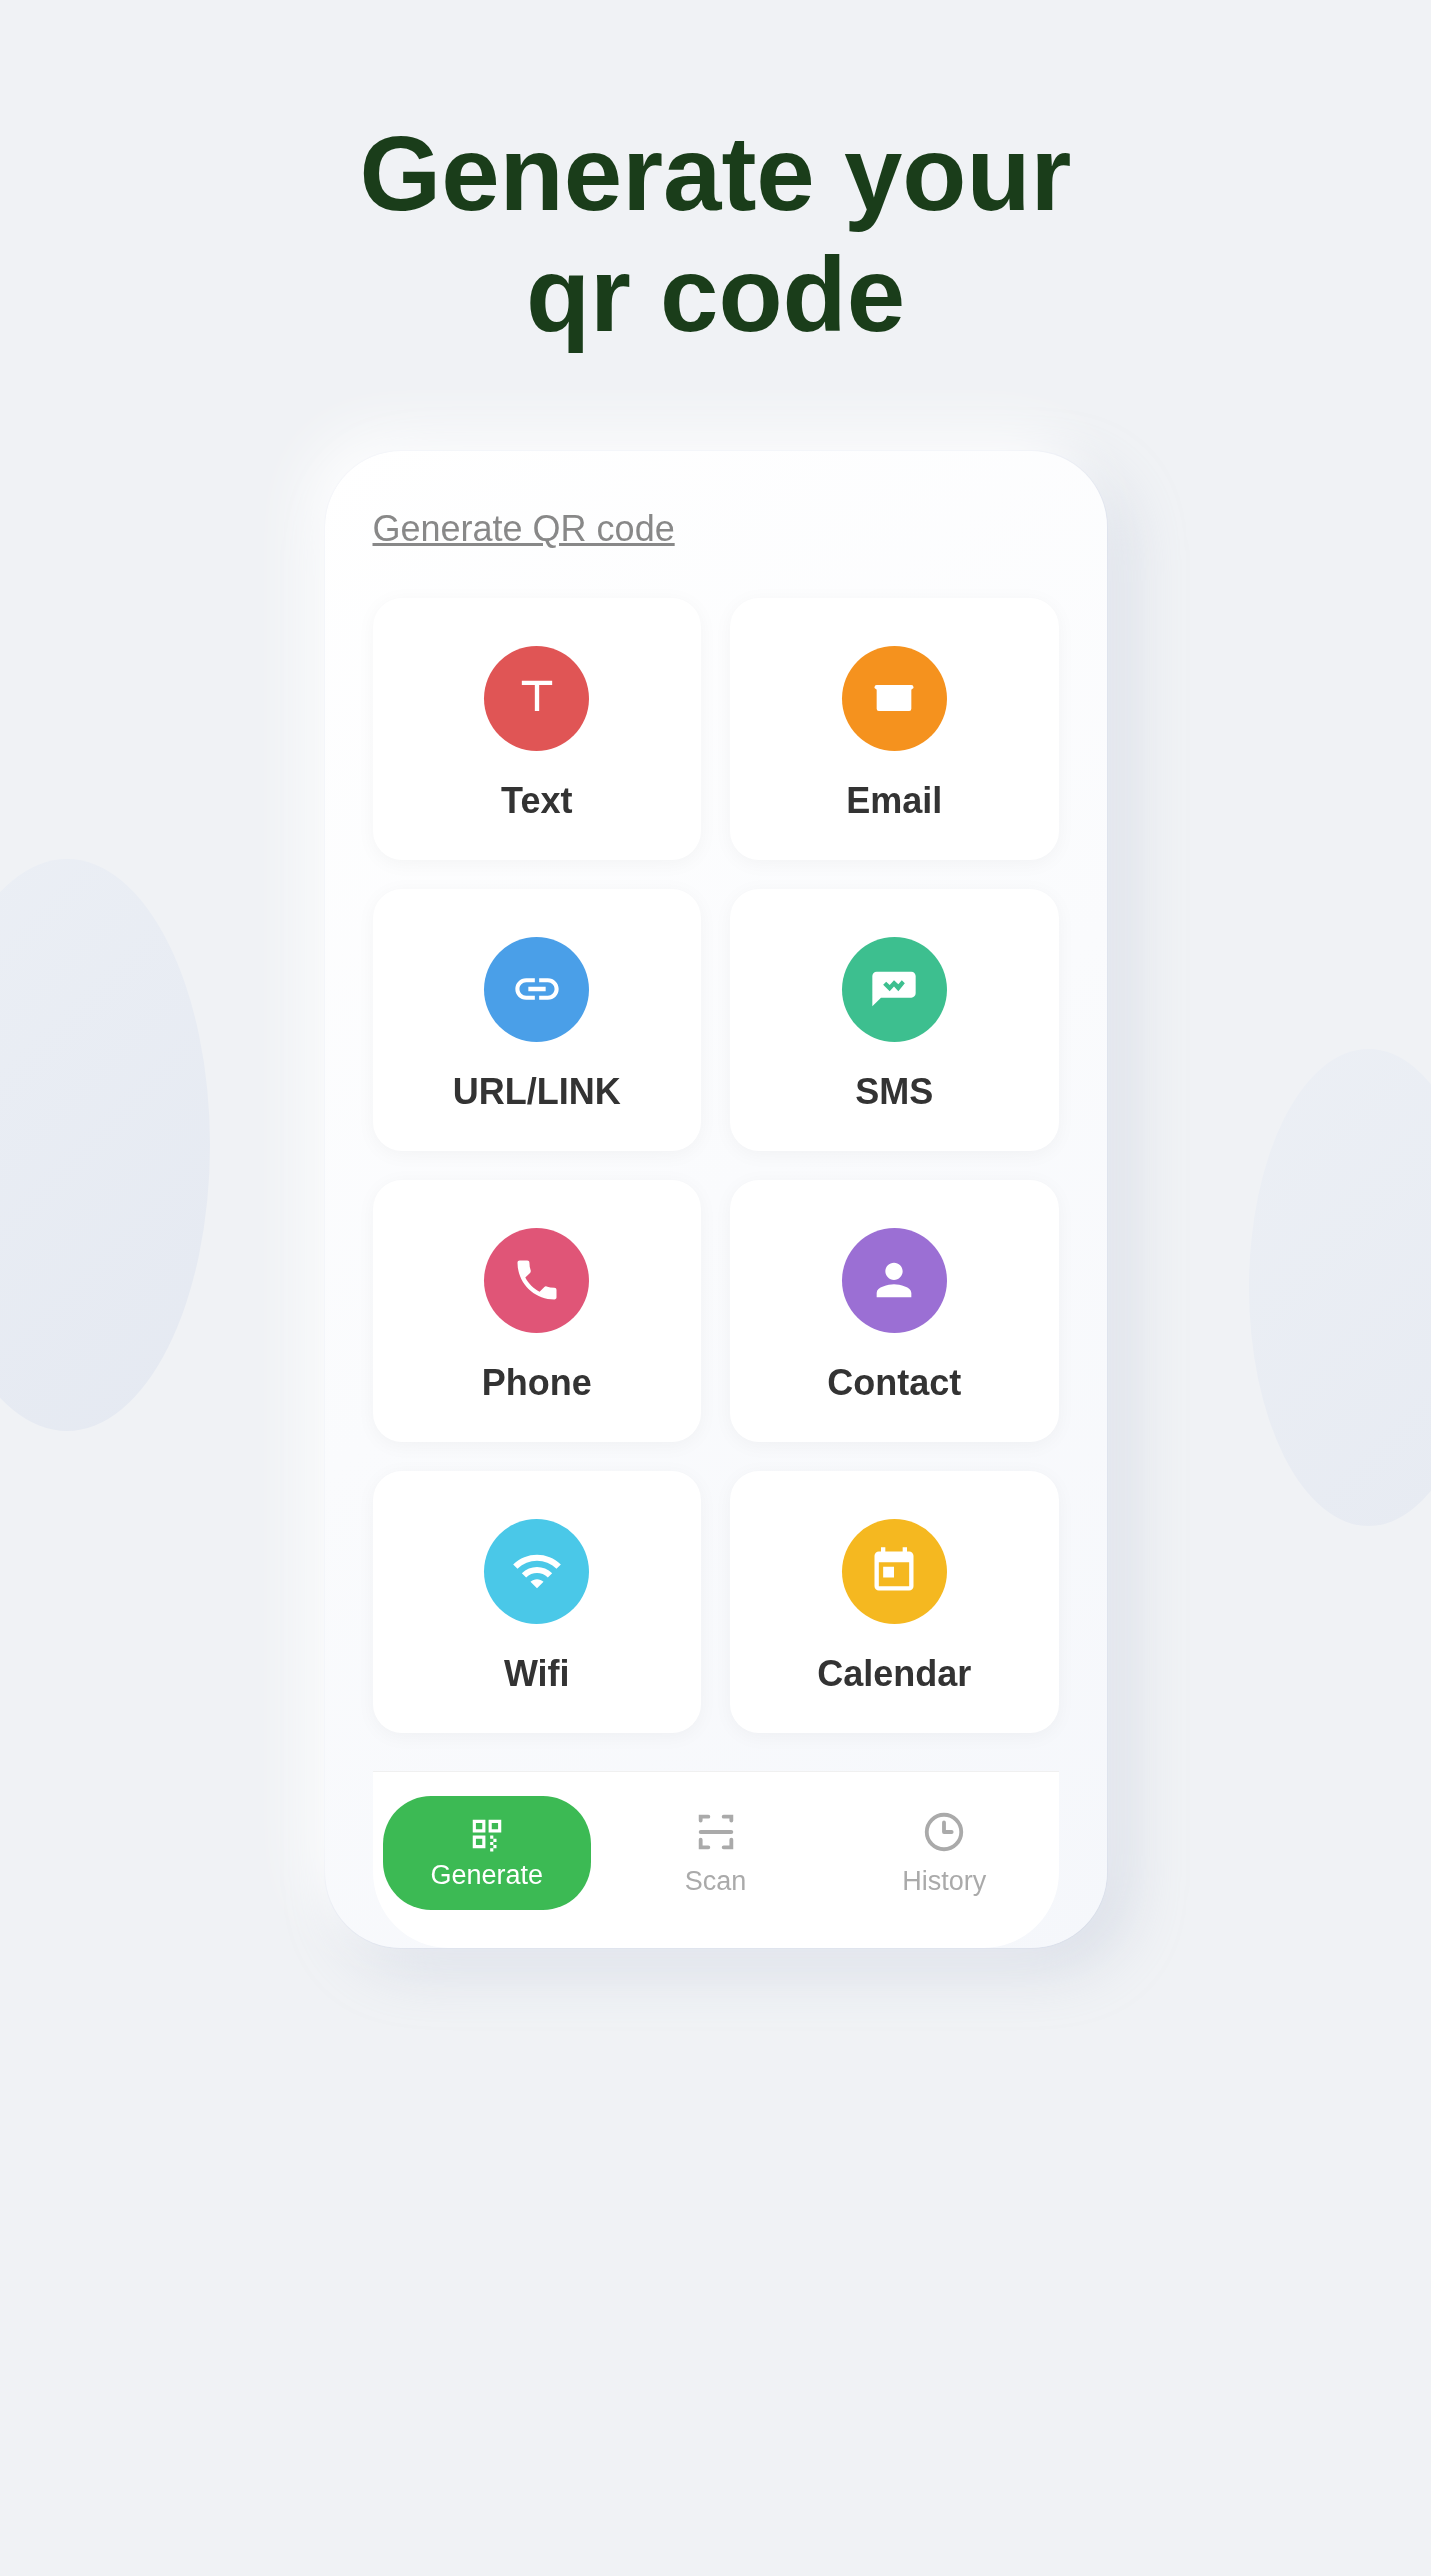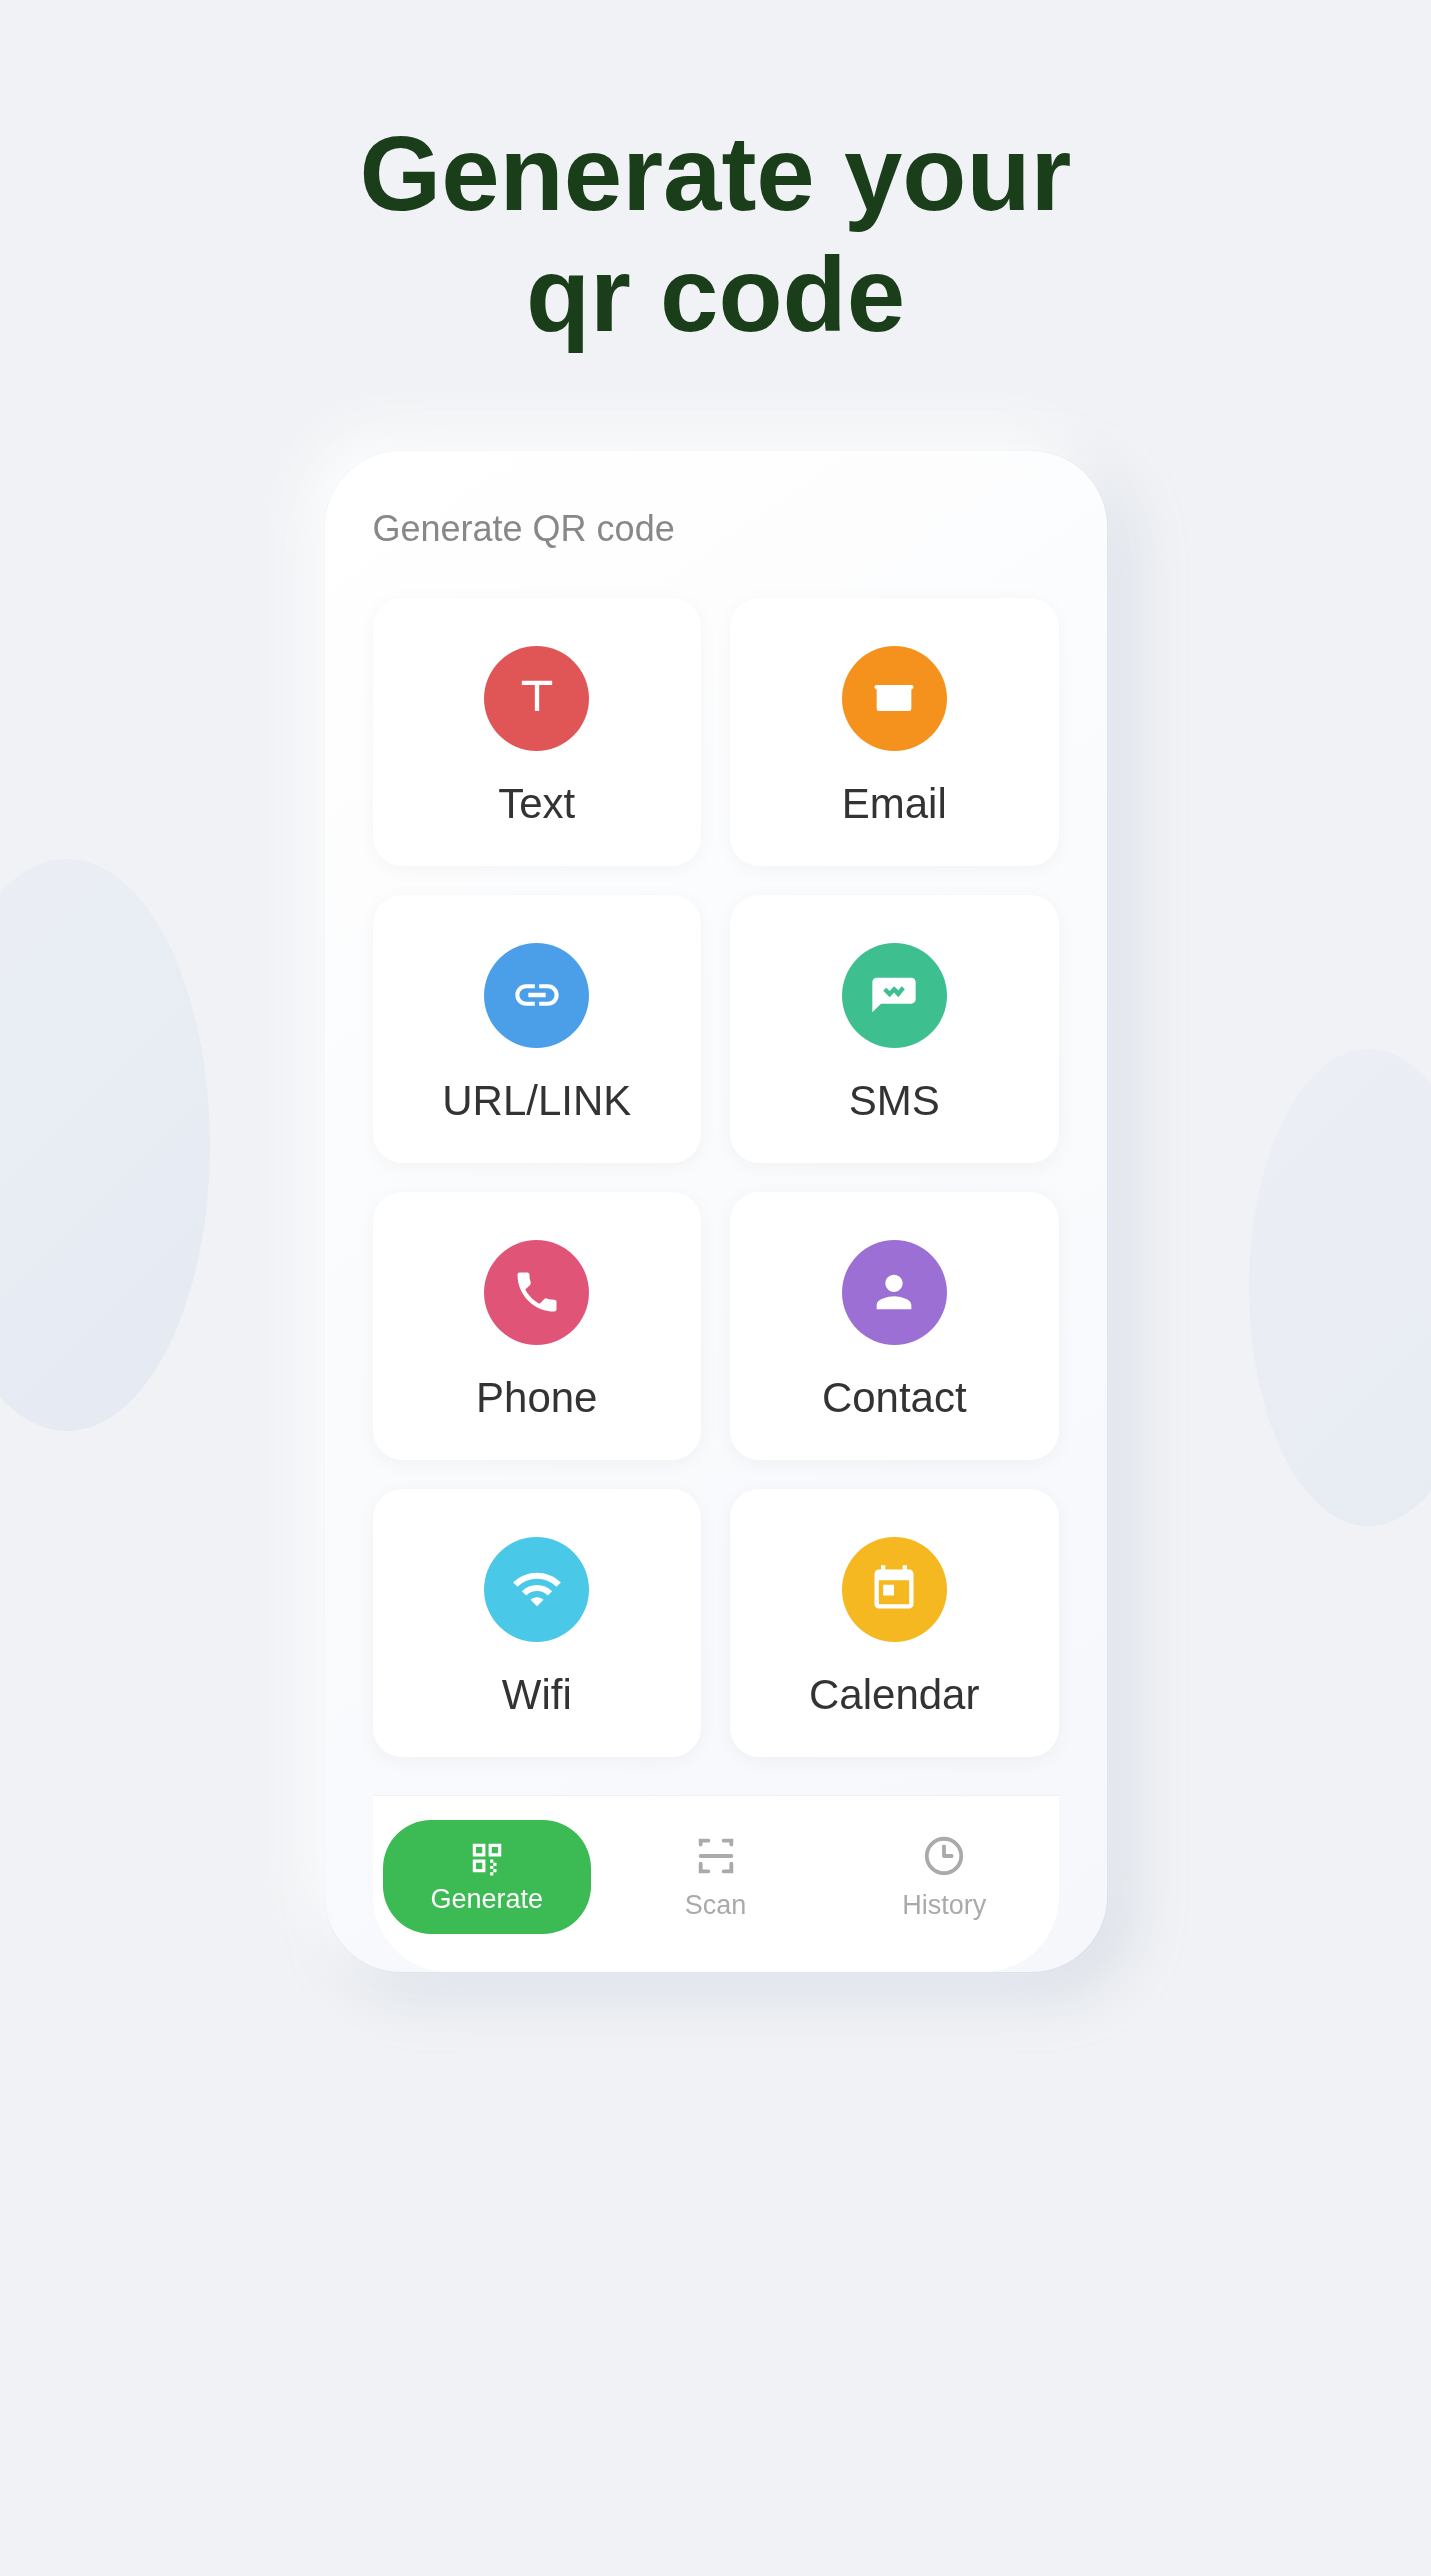--- a/index.html
+++ b/index.html
@@ -64,20 +64,21 @@
       overflow: hidden;
       display: flex;
       flex-direction: column;
     }
 
     .section-title {
       font-size: 36px;
       color: #888;
       font-weight: 400;
       margin-bottom: 48px;
+      text-decoration: underline;
     }
 
     .grid {
       display: grid;
       grid-template-columns: 1fr 1fr;
       gap: 29px;
       flex: 1;
     }
 
     .grid-item {
@@ -103,23 +104,23 @@
       margin-bottom: 29px;
     }
 
     .icon-circle svg {
       width: 52px;
       height: 52px;
       fill: white;
     }
 
     .grid-item-label {
-      font-size: 42px;
+      font-size: 36px;
       color: #333;
-      font-weight: 400;
+      font-weight: 700;
     }
 
     
     .bottom-nav {
       display: flex;
       align-items: center;
       justify-content: space-between;
       padding: 24px 0 38px 0;
       margin-top: 38px;
       background: white;

